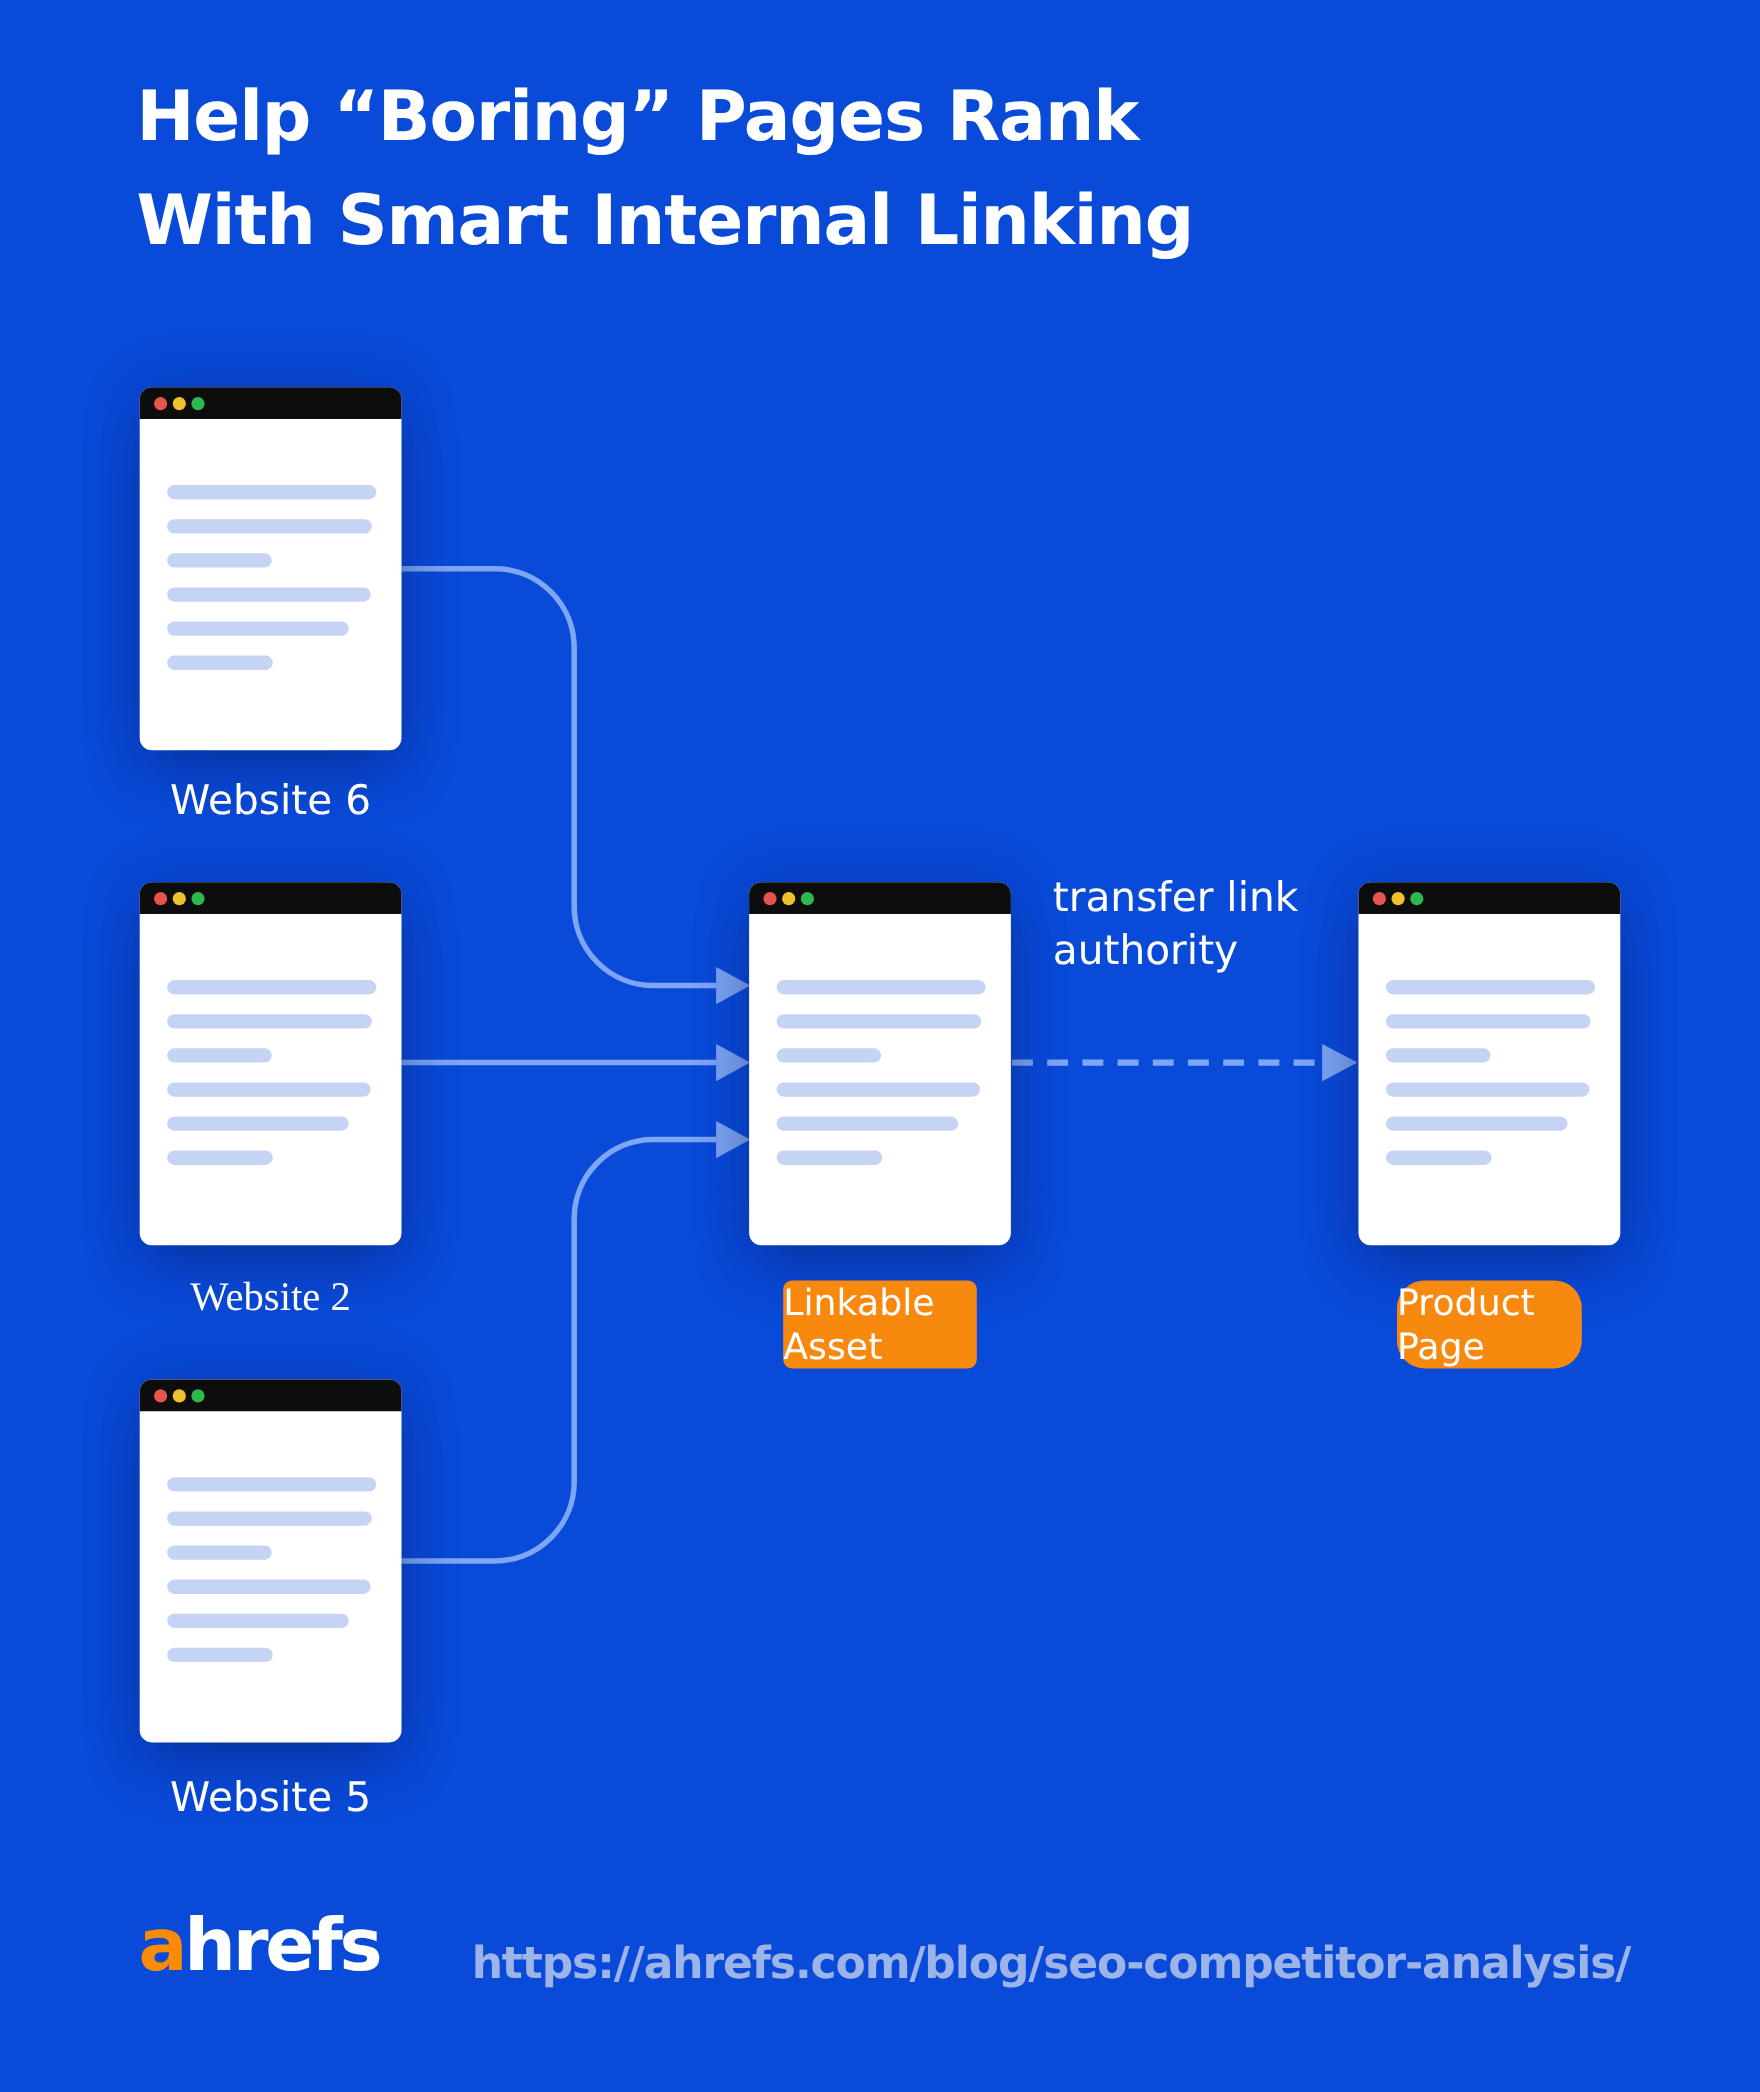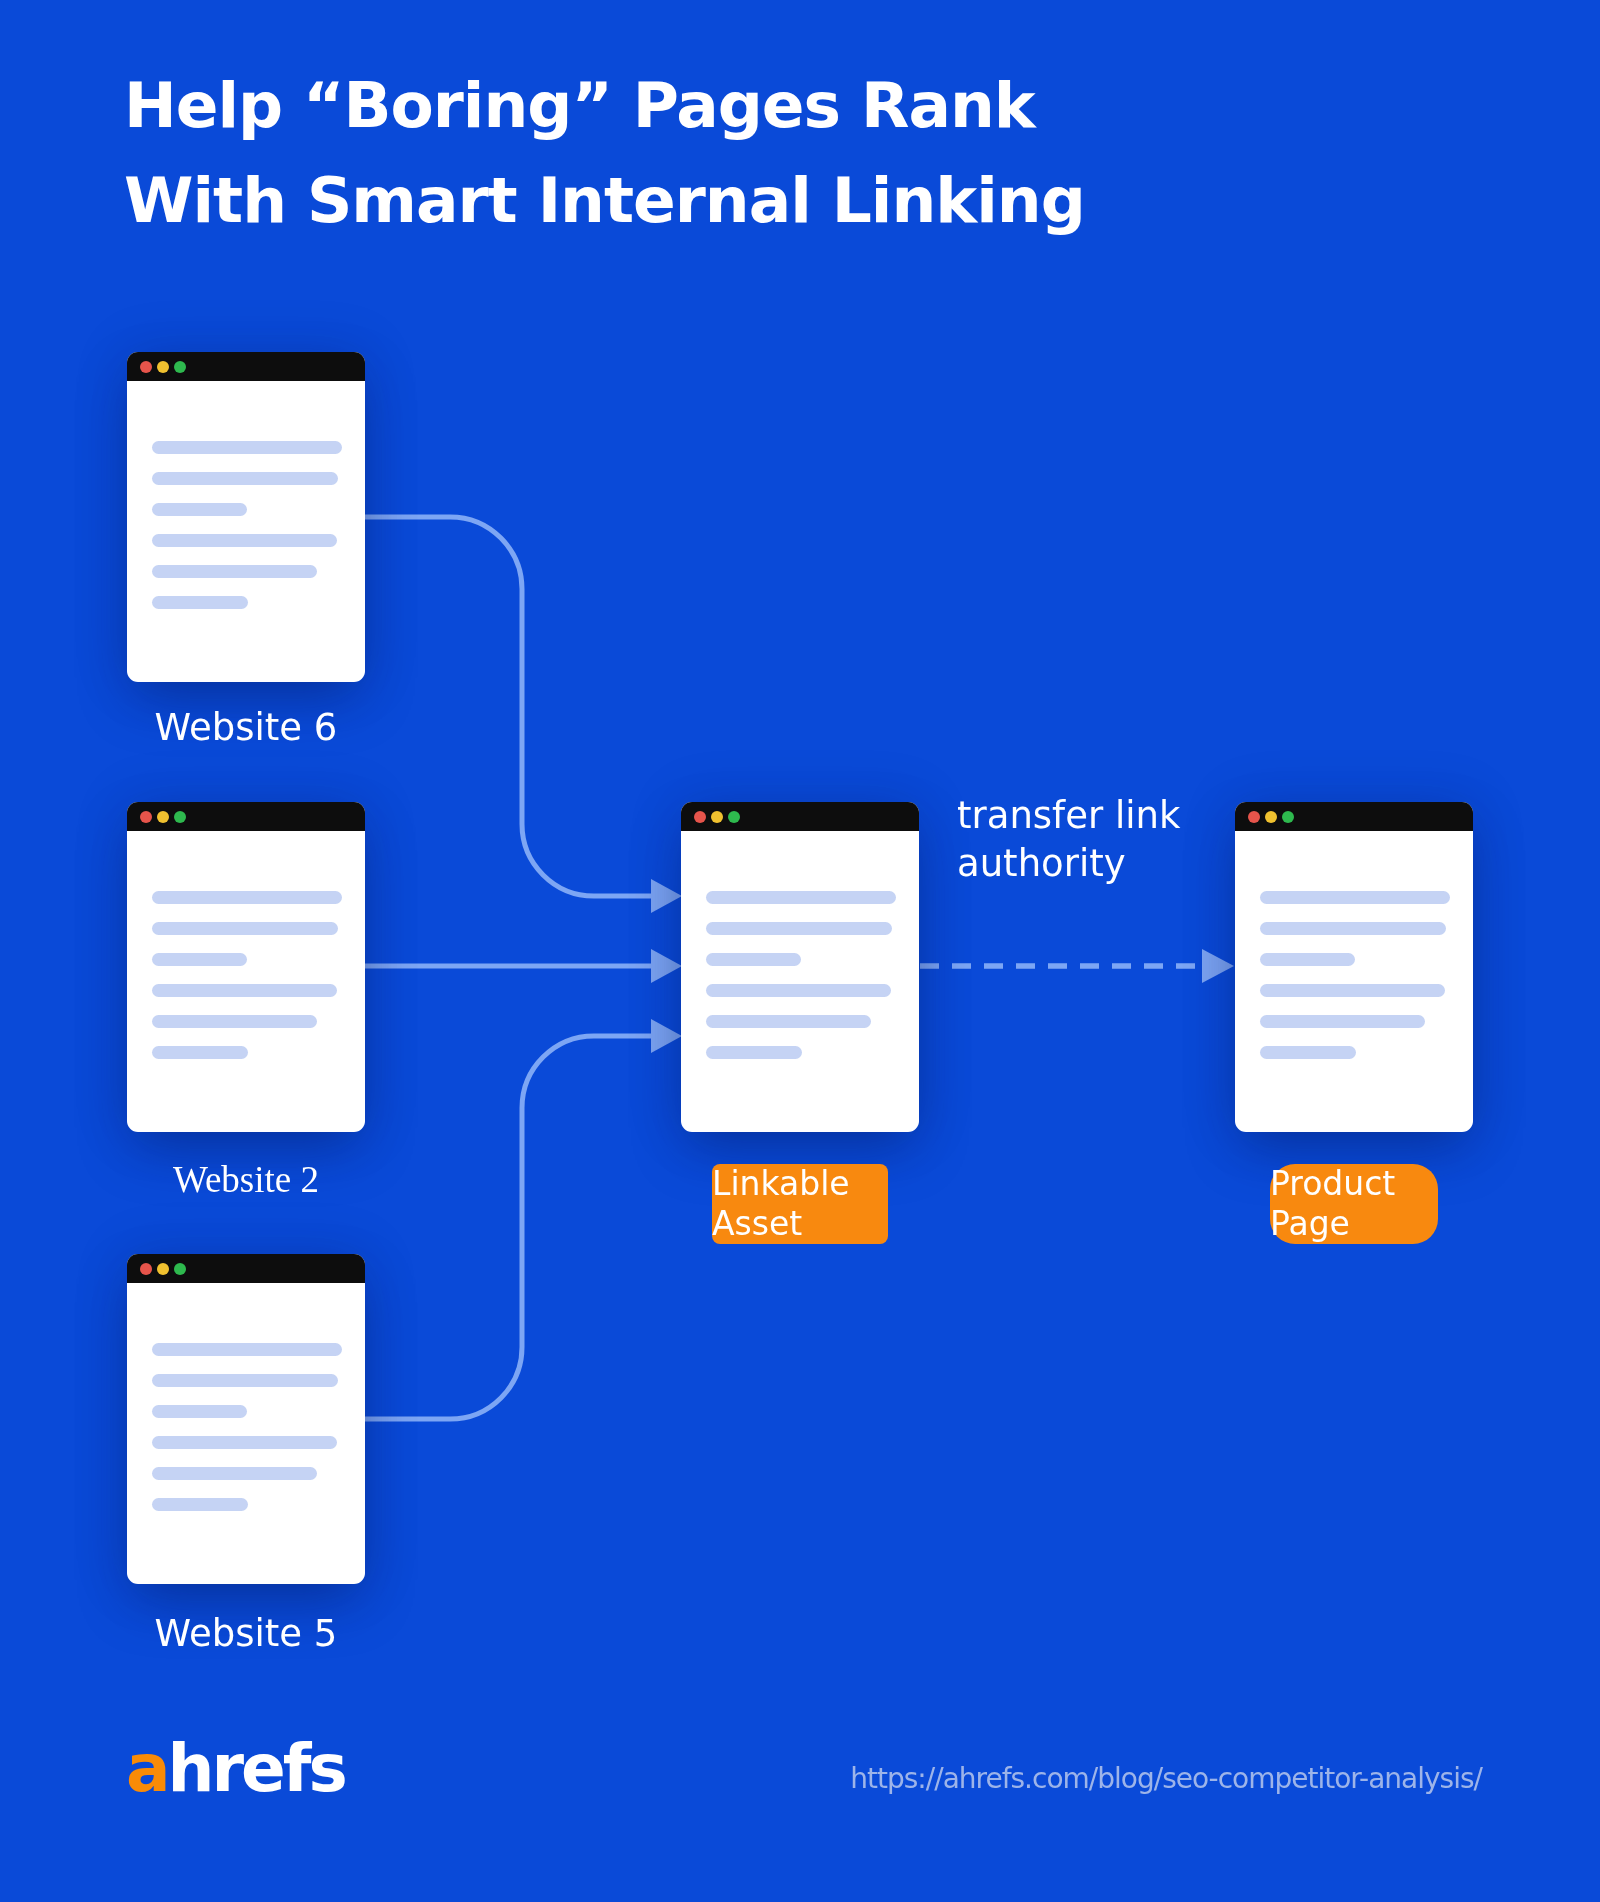--- a/index.html
+++ b/index.html
@@ -57,21 +57,21 @@
   .flow-dashed{fill:none;stroke:var(--arrow,#7DA6F4);stroke-width:5.5px;stroke-dasharray:19 13;}
   .head{fill:var(--arrow,#7DA6F4);}
   .logo{
     position:absolute;left:126px;top:1727px;
     font-size:66px;font-weight:bold;letter-spacing:-3px;
     color:var(--text-white,#fff);line-height:84px;
   }
   .logo-a{color:var(--logo-orange,#F98B07);}
   .url{
     position:absolute;right:118px;top:1762px;
-    color:var(--url-text,#9DB4E9);font-size:28px;letter-spacing:-1px;
+    color:var(--url-text,#9DB4E9);font-size:40px;letter-spacing:-1px;font-weight:bold;
   }
 </style>
 </head>
 <body>
 
 <div class="canvas">
 
   <h1 class="title">Help “Boring” Pages Rank
 With Smart Internal Linking</h1>
 

